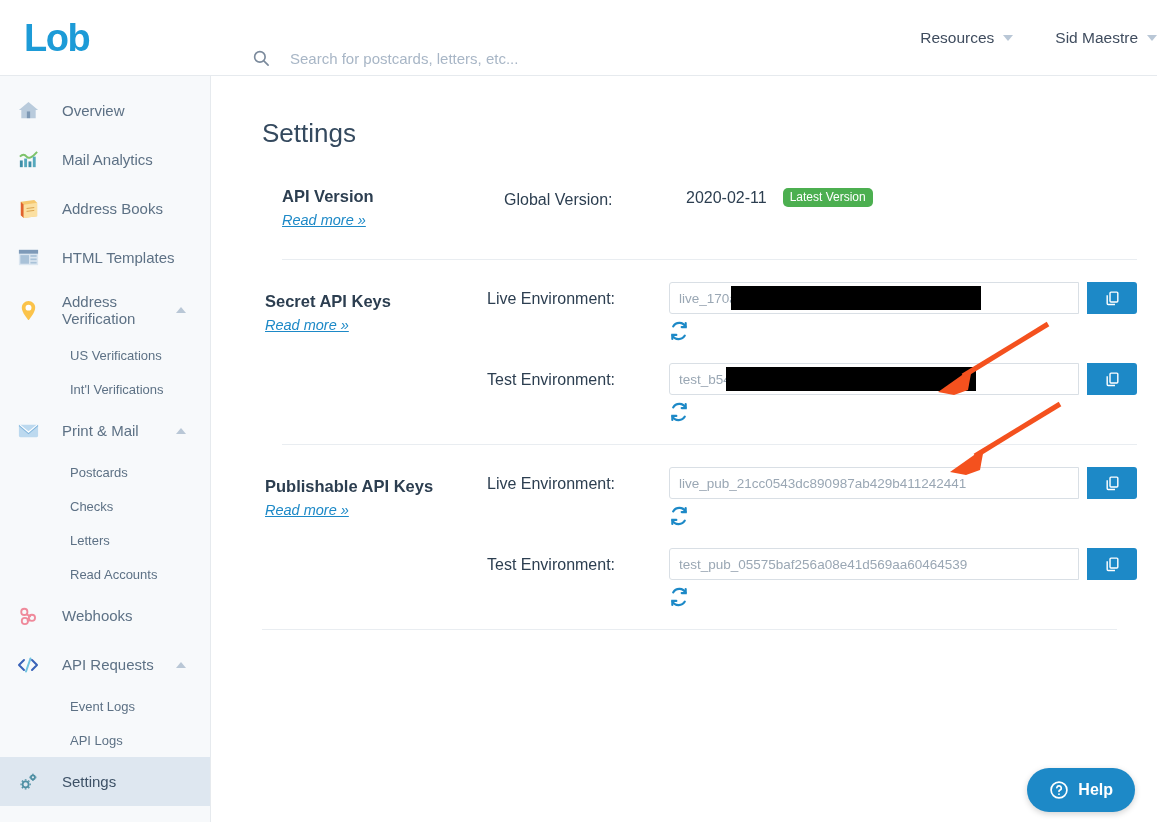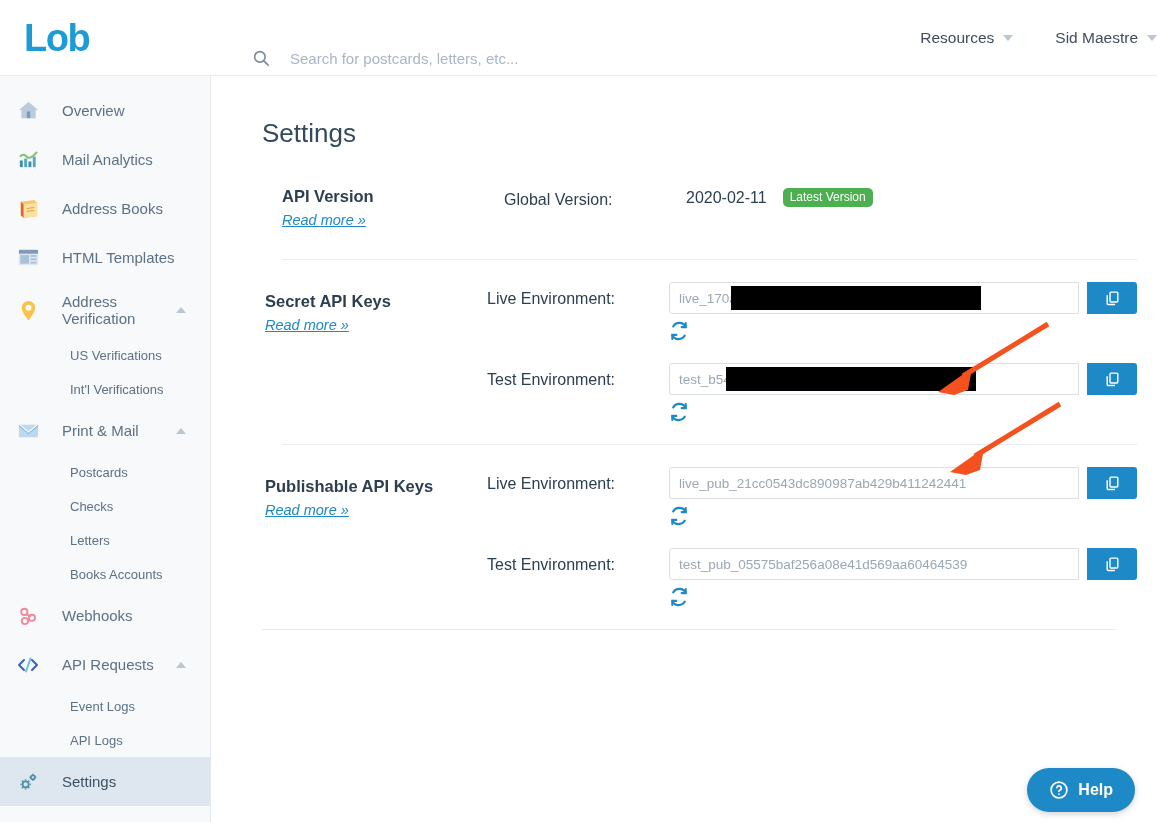--- a/index.html
+++ b/index.html
@@ -309,21 +309,21 @@
     <div class="sub-item">
       <span>Postcards</span>
     </div>
     <div class="sub-item">
       <span>Checks</span>
     </div>
     <div class="sub-item">
       <span>Letters</span>
     </div>
     <div class="sub-item">
-      <span>Books Accounts</span>
+      <span>Read Accounts</span>
     </div>
 
     <div class="nav-item">
       <span class="nav-icon">
         <svg viewBox="0 0 24 24" width="22" height="22" fill="none" stroke="#ef8a9b" stroke-width="2" stroke-linecap="round">
           <circle cx="8" cy="7.5" r="3.4"></circle>
           <circle cx="16.3" cy="14" r="3.4"></circle>
           <circle cx="8.6" cy="17.5" r="3.4"></circle>
           <path d="M10.6 10.2 L14.4 12.4"></path>
             <path d="M11.6 17 L13.3 17"></path>

